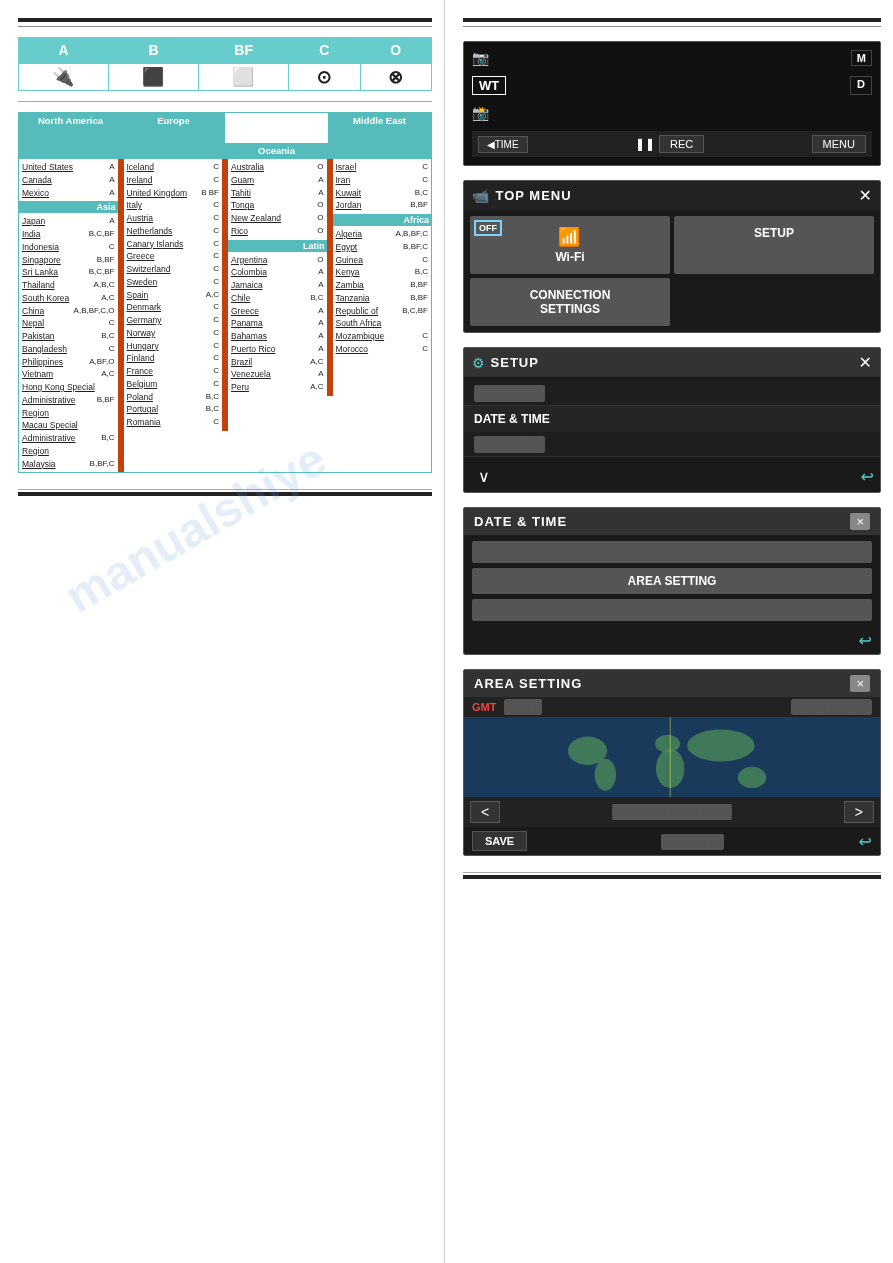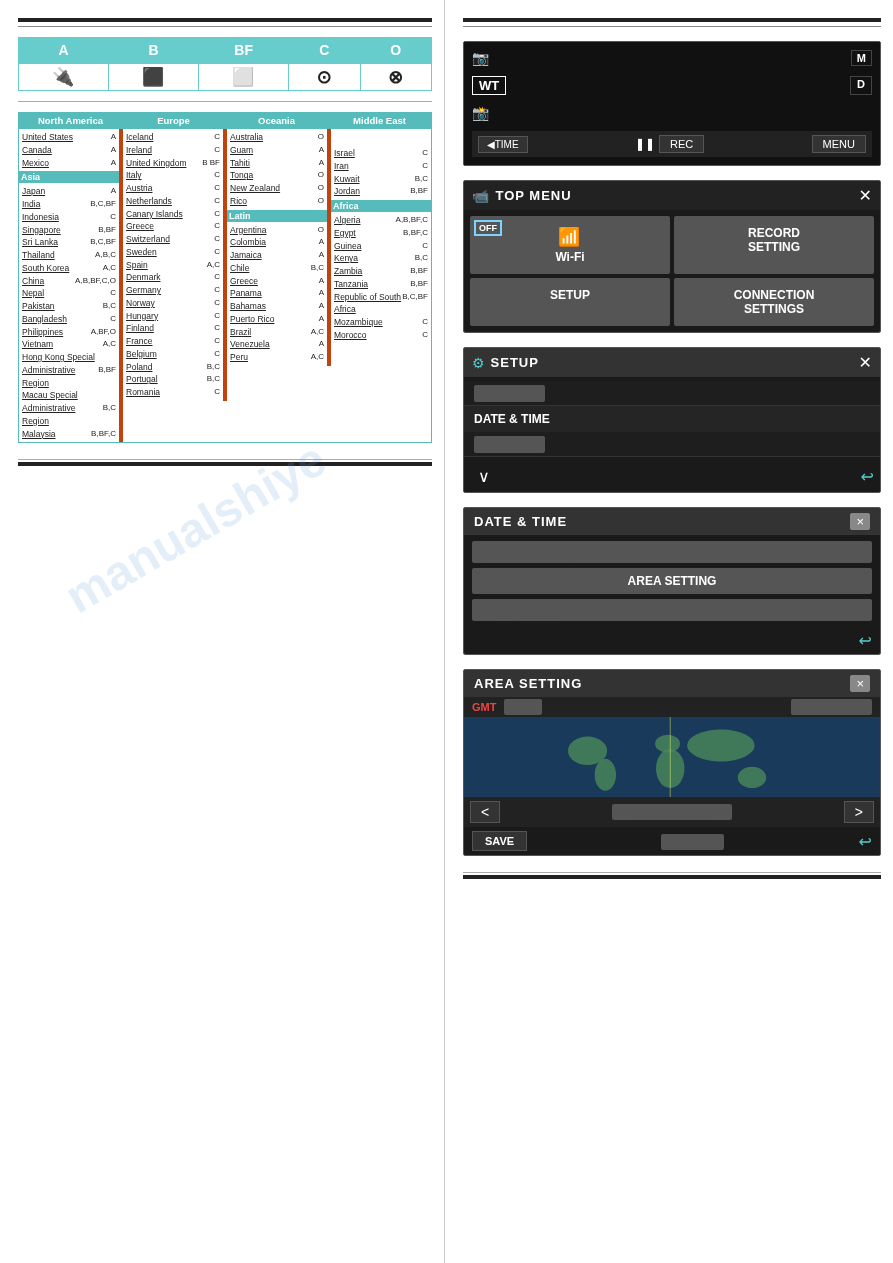--- a/index.html
+++ b/index.html
@@ -92,47 +92,47 @@
     .region-cell {
       flex: 1;
       text-align: center;
       padding: 2px 2px;
       font-size: 9.5px;
       font-weight: bold;
       color: #fff;
     }
     .region-north-america { background: #5bb; }
     .region-europe { background: #5bb; }
-    .region-oceania { background: #5bb; }
+    .region-oceania { background: #5bb; margin-top: 30px; }
     .region-middle-east { background: #5bb; }
 
     .country-columns {
       display: flex;
       width: 100%;
       align-items: flex-start;
       border-top: 1px solid #5bb;
     }
     .country-col {
       flex: 1;
-      border-right: 4px solid #c2410c;
+      border-right: 6px solid #c2410c;
       padding: 2px 3px;
     }
-    .country-col:last-child { border-right: none; margin-top: 16px; }
+    .country-col:last-child { border-right: none; }
 
     .country-row {
       display: flex;
       justify-content: space-between;
       font-size: 8.5px;
       line-height: 1.5;
     }
     .country-name { color: #222; text-decoration: underline; }
     .country-code { color: #222; font-size: 8px; }
 
     .sub-region-header {
-      text-align: left;
+      text-align: right;
       background: #5bb;
       color: #fff;
       font-size: 9px;
       font-weight: bold;
       padding: 1px 2px;
       margin: 2px -3px;
     }
 
     
     .ui-screenshot {
@@ -963,22 +963,20 @@
             <span class="topmenu-title">TOP MENU</span>
           </div>
           <span class="topmenu-close">✕</span>
         </div>
         <div class="topmenu-grid">
           <div class="topmenu-btn wifi">
             <span class="wifi-off-badge">OFF</span>
             <div class="wifi-icon-area">📶</div>
             <span>Wi-Fi</span>
           </div>
-          <div class="topmenu-btn record" style="white-space:pre-line;">RECORD
-SETTING</div>
           <div class="topmenu-btn setup">SETUP</div>
           <div class="topmenu-btn connection" style="white-space:pre-line;">CONNECTION
 SETTINGS</div>
         </div>
       </div>
     </div>
 
     <div class="ui-screenshot">
       <div class="setup-screen">
         <div class="setup-header">

